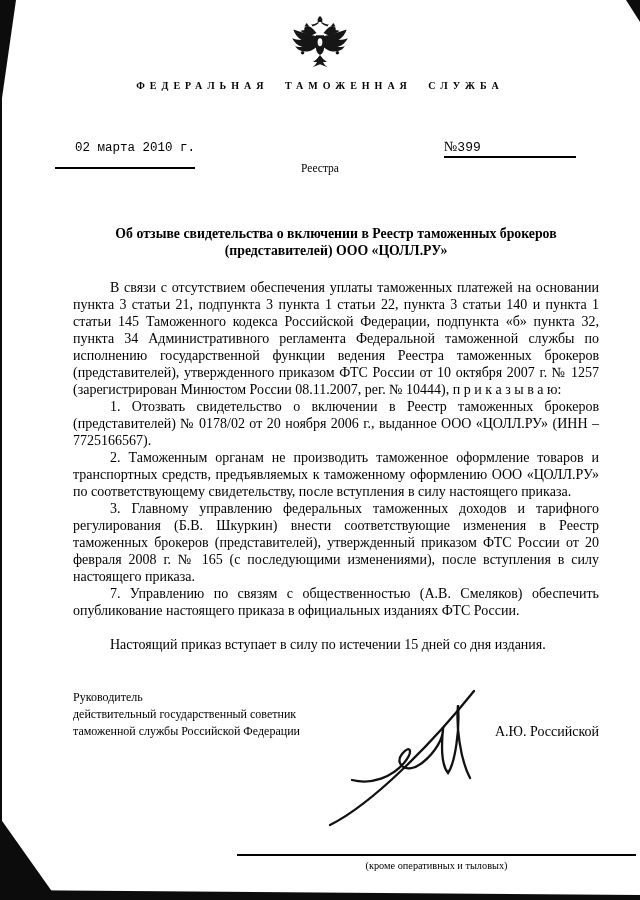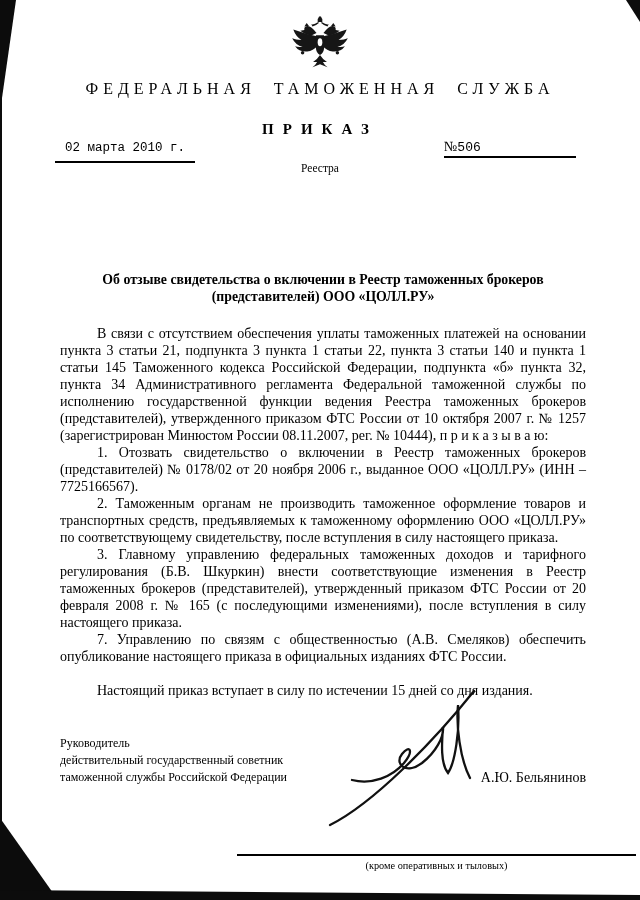--- a/index.html
+++ b/index.html
@@ -24,41 +24,41 @@
   .emblem {
     position: absolute;
     top: 16px; left: 50%;
     transform: translateX(-50%);
     width: 58px; height: 56px;
   }
   .agency {
     position: absolute;
     top: 80px; left: 0; width: 100%;
     text-align: center;
-    font-weight: normal;
-    font-size: 16px;
+    font-weight: bold;
+    font-size: 10px;
     letter-spacing: 5px;
     word-spacing: 9px;
   }
   .doc-type {
     position: absolute;
     top: 121px; left: 0; width: 100%;
     text-align: center;
     font-weight: bold;
     font-size: 15px;
     letter-spacing: 9px;
   }
   .date-field {
     position: absolute;
     left: 55px; top: 141px; width: 140px;
     border-bottom: 2px solid #000;
-    text-align: center;
+    text-align: right;
     font-family: "Liberation Mono", "DejaVu Sans Mono", monospace;
     font-size: 12.5px;
-    padding-bottom: 6px;
+    padding-bottom: 12px;
   }
   .number-field {
     position: absolute;
     left: 444px; top: 139px; width: 132px;
     border-bottom: 2px solid #000;
     font-size: 14px;
     padding-bottom: 1px;
   }
   .number-field .num {
     font-family: "Liberation Mono", "DejaVu Sans Mono", monospace;
@@ -66,21 +66,21 @@
   }
   .city {
     position: absolute;
     top: 162px; left: 0; width: 100%;
     text-align: center;
     font-size: 11.5px;
   }
 
   .content {
     position: absolute;
-    left: 60px; top: 225px; width: 526px; margin-top: 46px;
+    left: 73px; top: 225px; width: 526px;
   }
   .title {
     text-align: center;
     font-weight: bold;
     font-size: 13.8px;
     line-height: 17px;
     margin-bottom: 20px;
   }
   .para {
     margin: 0;
@@ -149,27 +149,26 @@
         <path d="M43 33 L57 33 L57 55 Q57 63 50 67 Q43 63 43 55 Z"></path>
         <ellipse cx="50" cy="45" rx="4" ry="7" fill="#ffffff"></ellipse>
         <path d="M50 67 Q45 75 38 79 L45 79 Q42 85 37 88 L50 83 L63 88 Q58 85 55 79 L62 79 Q55 75 50 67 Z"></path>
         <circle cx="20" cy="63" r="3"></circle>
         <circle cx="80" cy="63" r="3"></circle>
       </g>
     </svg>
   </div>
 
   <div class="agency">ФЕДЕРАЛЬНАЯ ТАМОЖЕННАЯ СЛУЖБА</div>
-  <div class="doc-type">ПРИКАЗ</div>
 
   <div class="date-field">
     <span>02 марта 2010 г.</span>
   </div>
   <div class="number-field">
-    <span>№</span><span class="num">506</span>
+    <span>№</span><span class="num">399</span>
   </div>
   <div class="city">Реестра</div>
 
   <div class="content">
     <div class="title">
       <div>Об отзыве свидетельства о включении в Реестр таможенных брокеров</div>
       <div>(представителей) ООО «ЦОЛЛ.РУ»</div>
     </div>
 
     <p class="para">В связи с отсутствием обеспечения уплаты таможенных платежей на основании пункта 3 статьи 21, подпункта 3 пункта 1 статьи 22, пункта 3 статьи 140 и пункта 1 статьи 145 Таможенного кодекса Российской Федерации, подпункта «б» пункта 32, пункта 34 Административного регламента Федеральной таможенной службы по исполнению государственной функции ведения Реестра таможенных брокеров (представителей), утвержденного приказом ФТС России от 10 октября 2007 г.  № 1257 (зарегистрирован Минюстом России 08.11.2007, рег. № 10444), п р и к а з ы в а ю:</p>
@@ -178,21 +177,21 @@
     <p class="para">3. Главному управлению федеральных таможенных доходов и тарифного регулирования (Б.В. Шкуркин) внести  соответствующие изменения в Реестр таможенных брокеров (представителей), утвержденный приказом ФТС России от 20 февраля 2008 г. № 165 (с последующими изменениями), после вступления в силу настоящего приказа.</p>
     <p class="para">7. Управлению по связям с общественностью (А.В. Смеляков) обеспечить опубликование настоящего приказа в официальных изданиях ФТС России.</p>
     <p class="para closing">Настоящий приказ вступает в силу по истечении 15 дней со дня издания.</p>
 
     <div class="sig-block">
       <div class="sig-position">
         <div>Руководитель</div>
         <div>действительный государственный советник</div>
         <div>таможенной службы Российской Федерации</div>
       </div>
-      <div class="sig-name">А.Ю. Бельянинов</div>
+      <div class="sig-name">А.Ю. Российской</div>
     </div>
   </div>
 
   <svg class="autograph" viewBox="0 0 185 155" aria-hidden="true">
     <g fill="none" stroke="#111" stroke-width="2.3" stroke-linecap="round">
       <path d="M8 142 C 52 120, 112 58, 152 8"></path>
       <path d="M30 97 C 50 102, 70 94, 82 80 C 92 68, 88 61, 80 71 C 72 81, 84 92, 100 80
                C 114 69, 122 54, 121 44 C 120 58, 118 80, 126 90 C 133 80, 138 47, 136 22
                C 134 42, 138 76, 148 95"></path>
     </g>

